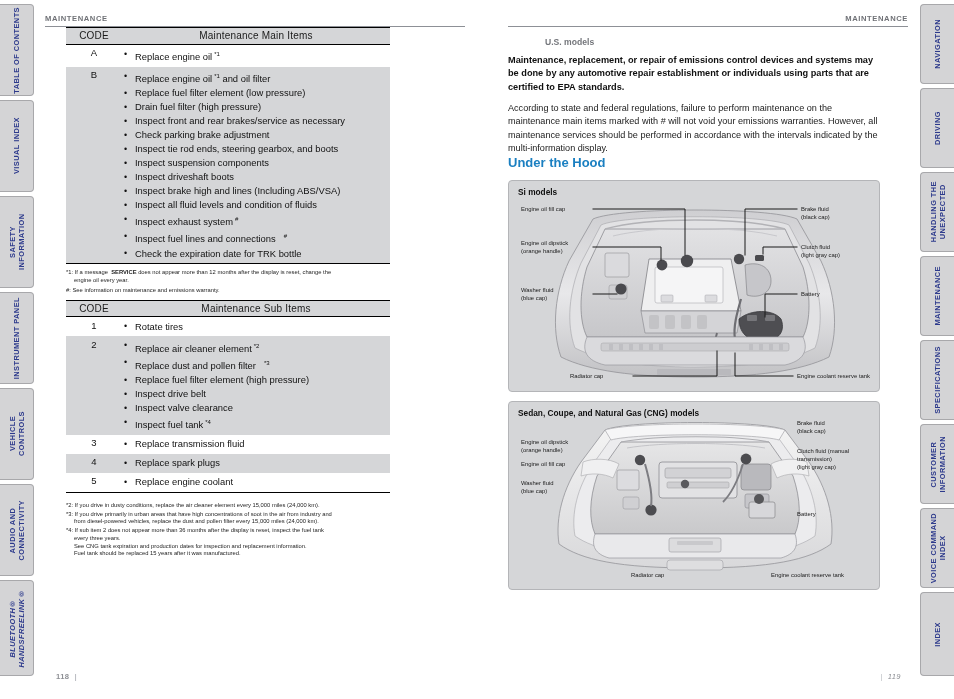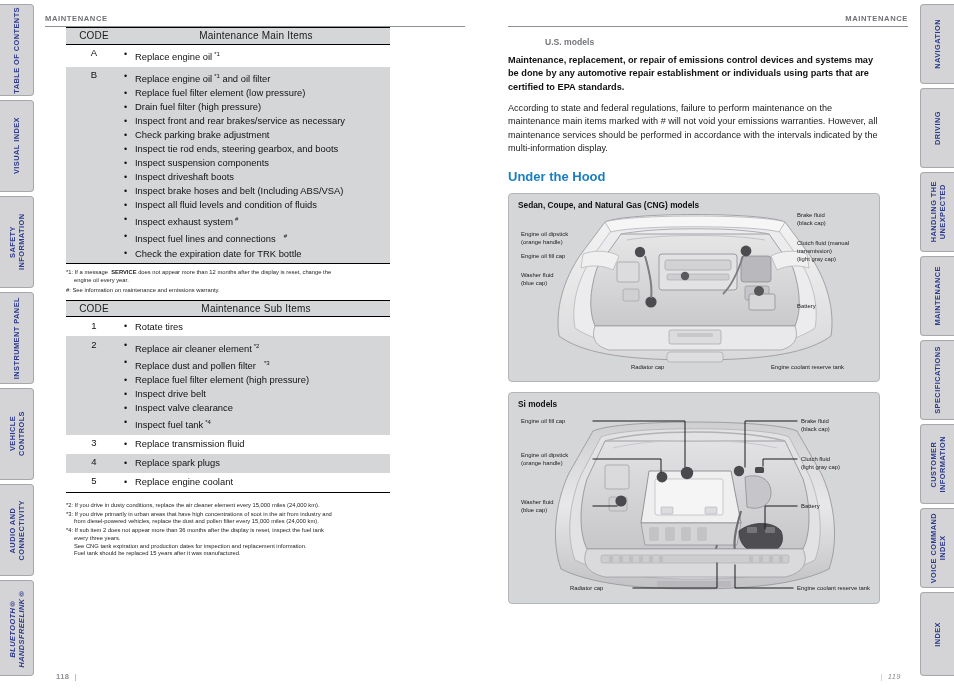--- a/index.html
+++ b/index.html
@@ -114,21 +114,20 @@
   .bold-para {
     font-size: 9.2px; font-weight: bold; color: #111;
     line-height: 13.4px; margin-top: 7px; width: 378px;
   }
   .body-para {
     font-size: 9.1px; color: #1b1b1b;
     line-height: 13.2px; margin-top: 8px; width: 378px;
   }
   .h-blue {
     font-size: 13px; font-weight: bold; color: #1a7fc1;
-    margin-top: 14px;
   }
 
   
   .panel {
     position: relative;
     background: #d5d6d8;
     border: 1px solid #b4b5b8;
     border-radius: 4px;
     margin-top: 9px;
     overflow: hidden;
@@ -247,21 +246,21 @@
             <td class="items">
               <ul class="itemlist">
                 <li>Replace engine oil<sup class="fn">*1</sup> and oil filter</li>
                 <li>Replace fuel filter element (low pressure)</li>
                 <li>Drain fuel filter (high pressure)</li>
                 <li>Inspect front and rear brakes/service as necessary</li>
                 <li>Check parking brake adjustment</li>
                 <li>Inspect tie rod ends, steering gearbox, and boots</li>
                 <li>Inspect suspension components</li>
                 <li>Inspect driveshaft boots</li>
-                <li>Inspect brake hoses and belt (Including ABS/VSA)</li>
+                <li>Inspect brake high and lines (Including ABS/VSA)</li>
                 <li>Inspect all fluid levels and condition of fluids</li>
                 <li>Inspect exhaust system<sup class="fn">#</sup></li>
                 <li>Inspect fuel lines and connections<sup class="fn wide">#</sup></li>
                 <li>Check the expiration date for TRK bottle</li>
               </ul>
             </td>
           </tr>
         </tbody>
     </table>
 
@@ -341,20 +340,120 @@
   <div class="right-page">
     <div style="padding-top:14px;">
       <div class="runhead r">MAINTENANCE</div>
       <div class="hrule"></div>
     </div>
 
     <div class="us-label">U.S. models</div>
     <div class="bold-para">Maintenance, replacement, or repair of emissions control devices and systems may be done by any automotive repair establishment or individuals using parts that are certified to EPA standards.</div>
     <div class="body-para">According to state and federal regulations, failure to perform maintenance on the maintenance main items marked with # will not void your emissions warranties. However, all maintenance services should be performed in accordance with the intervals indicated by the multi-information display.</div>
     <div class="h-blue">Under the Hood</div>
+
+    <div class="panel" style="width:372px;height:212px;margin-top:10px;">
+      <div class="ptitle">Si models</div>
+
+      <svg width="372" height="212" viewBox="0 0 372 212">
+        <defs>
+          <linearGradient id="bodyg2" x1="0" y1="0" x2="0" y2="1">
+            <stop offset="0" stop-color="#cfcfd2"></stop>
+            <stop offset="0.5" stop-color="#e8e8ea"></stop>
+            <stop offset="1" stop-color="#c2c2c5"></stop>
+          </linearGradient>
+          <linearGradient id="bayg2" x1="0" y1="0" x2="0" y2="1">
+            <stop offset="0" stop-color="#e2e2e4"></stop>
+            <stop offset="1" stop-color="#c7c7ca"></stop>
+          </linearGradient>
+        </defs>
+        <g>
+
+          <path d="M84 38 C110 26, 262 26, 288 38 L312 80 C326 110, 330 148, 320 176 C292 190, 246 196, 186 196 C126 196, 80 190, 52 176 C42 148, 46 110, 60 80 Z" fill="url(#bodyg2)" stroke="#9a9a9e" stroke-width="0.9"></path>
+          <path d="M92 44 C116 33, 256 33, 280 44 L300 82 C312 110, 315 143, 306 167 C280 180, 240 186, 186 186 C132 186, 92 180, 66 167 C57 143, 60 110, 72 82 Z" fill="#e2e2e4" stroke="#acacb0" stroke-width="0.7"></path>
+
+          <path d="M96 48 L276 48 L294 86 C302 112, 302 140, 294 156 L78 156 C70 140, 70 112, 78 86 Z" fill="url(#bayg2)" stroke="#8d8d92" stroke-width="0.8"></path>
+
+          <path d="M96 48 C140 36, 232 36, 276 48" fill="none" stroke="#b2b2b6" stroke-width="1.6"></path>
+          <path d="M104 55 C144 45, 228 45, 268 55" fill="none" stroke="#c8c8cc" stroke-width="1.1"></path>
+
+          <path d="M140 78 L222 78 L232 130 L132 130 Z" fill="#efeff0" stroke="#8b8b90" stroke-width="0.9"></path>
+          <rect x="146" y="86" width="68" height="36" rx="2" fill="#f5f5f6" stroke="#adadb1" stroke-width="0.6"></rect>
+          <rect x="152" y="114" width="12" height="7" rx="1" fill="#dcdcdf" stroke="#a5a5a9" stroke-width="0.5"></rect>
+          <rect x="196" y="114" width="12" height="7" rx="1" fill="#dcdcdf" stroke="#a5a5a9" stroke-width="0.5"></rect>
+
+          <path d="M132 130 L232 130 L228 152 L136 152 Z" fill="#d4d4d7" stroke="#8e8e93" stroke-width="0.7"></path>
+          <rect x="140" y="134" width="10" height="14" rx="2" fill="#c3c3c6"></rect>
+          <rect x="156" y="134" width="10" height="14" rx="2" fill="#c3c3c6"></rect>
+          <rect x="172" y="134" width="10" height="14" rx="2" fill="#c3c3c6"></rect>
+          <rect x="188" y="134" width="10" height="14" rx="2" fill="#c3c3c6"></rect>
+
+          <rect x="96" y="72" width="24" height="24" rx="2" fill="#dadadd" stroke="#909095" stroke-width="0.6"></rect>
+          <rect x="100" y="104" width="18" height="14" rx="2" fill="#cfcfd2" stroke="#909095" stroke-width="0.5"></rect>
+
+          <path d="M236 84 C250 80, 262 86, 262 100 C262 112, 250 118, 238 114 Z" fill="#c6c6ca" stroke="#86868b" stroke-width="0.7"></path>
+
+          <path d="M230 138 C242 128, 264 128, 272 138 C276 148, 272 158, 258 160 C242 162, 230 154, 230 138 Z" fill="#4e4e52" stroke="#3a3a3d" stroke-width="0.8"></path>
+          <rect x="238" y="134" width="10" height="6" rx="1" fill="#76767a"></rect>
+          <rect x="256" y="134" width="10" height="6" rx="1" fill="#76767a"></rect>
+
+          <circle cx="153" cy="84" r="5.4" fill="#4a4a4e"></circle>
+          <circle cx="178" cy="80" r="6.2" fill="#4a4a4e"></circle>
+          <circle cx="112" cy="108" r="5.6" fill="#4a4a4e"></circle>
+          <circle cx="230" cy="78" r="5.2" fill="#4a4a4e"></circle>
+          <rect x="246" y="74" width="9" height="6" rx="1.5" fill="#4a4a4e"></rect>
+          <circle cx="208" cy="166" r="6" fill="#434347"></circle>
+          <path d="M228 156 C236 158, 238 168, 232 174 C226 178, 218 174, 219 166 Z" fill="#3e3e42"></path>
+
+          <path d="M232 118 C228 132, 224 146, 226 158" fill="none" stroke="#6e6e73" stroke-width="2.2"></path>
+          <path d="M208 152 C206 158, 206 162, 208 166" fill="none" stroke="#6e6e73" stroke-width="2"></path>
+
+          <path d="M78 156 L294 156 C300 170, 294 180, 276 184 L96 184 C78 180, 72 170, 78 156 Z" fill="#dadadd" stroke="#9a9a9f" stroke-width="0.7"></path>
+          <rect x="92" y="162" width="188" height="8" rx="2" fill="#cdcdd0" stroke="#a2a2a7" stroke-width="0.5"></rect>
+          <g fill="#bfbfc3">
+            <rect x="100" y="163" width="4" height="6"></rect>
+              <rect x="110" y="163" width="4" height="6"></rect>
+            <rect x="120" y="163" width="4" height="6"></rect>
+              <rect x="130" y="163" width="4" height="6"></rect>
+            <rect x="140" y="163" width="4" height="6"></rect>
+              <rect x="150" y="163" width="4" height="6"></rect>
+            <rect x="240" y="163" width="4" height="6"></rect>
+              <rect x="250" y="163" width="4" height="6"></rect>
+            <rect x="260" y="163" width="4" height="6"></rect>
+              <rect x="270" y="163" width="4" height="6"></rect>
+          </g>
+
+          <rect x="148" y="188" width="74" height="6" rx="1" fill="#b9b9bd"></rect>
+        </g>
+
+        <g stroke="#1b1b1b" stroke-width="1" fill="none" stroke-linecap="square">
+          <path d="M84 28 L176 28 L176 74"></path>
+          <path d="M84 66 L152 66 L152 79"></path>
+          <path d="M84 113 L108 113"></path>
+          <path d="M288 28 L236 28 L236 74"></path>
+          <path d="M288 66 L254 66 L254 73"></path>
+          <path d="M288 113 L256 113 L256 136"></path>
+          <path d="M124 195 L208 195 L208 170"></path>
+          <path d="M284 195 L226 195 L226 172"></path>
+        </g>
+      </svg>
+
+      <div class="lbl" style="left:12px; top:24px;">Engine oil fill cap</div>
+      <div class="lbl" style="left:12px; top:58px;">Engine oil dipstick
+(orange handle)</div>
+      <div class="lbl" style="left:12px; top:105px;">Washer fluid
+(blue cap)</div>
+      <div class="lbl r" style="left:292px; top:24px;">Brake fluid
+(black cap)</div>
+      <div class="lbl r" style="left:292px; top:62px;">Clutch fluid
+(light gray cap)</div>
+      <div class="lbl r" style="left:292px; top:109px;">Battery</div>
+      <div class="lbl" style="left:61px; top:191px;">Radiator cap</div>
+      <div class="lbl" style="left:288px; top:191px;">Engine coolant reserve tank</div>
+    </div>
 
     <div class="panel" style="width:372px;height:189px;">
       <div class="ptitle">Sedan, Coupe, and Natural Gas (CNG) models</div>
 
       <svg width="372" height="189" viewBox="0 0 372 189">
         <defs>
           <linearGradient id="bodyg1" x1="0" y1="0" x2="0" y2="1">
             <stop offset="0" stop-color="#f4f4f4"></stop>
             <stop offset="1" stop-color="#d9d9db"></stop>
           </linearGradient>
@@ -414,120 +513,20 @@
 (blue cap)</div>
       <div class="lbl r" style="left:288px; top:17px;">Brake fluid
 (black cap)</div>
       <div class="lbl r" style="left:288px; top:45px;">Clutch fluid (manual
 transmission)
 (light gray cap)</div>
       <div class="lbl r" style="left:288px; top:108px;">Battery</div>
       <div class="lbl" style="left:122px; top:169px;">Radiator cap</div>
       <div class="lbl" style="left:262px; top:169px;">Engine coolant reserve tank</div>
     </div>
-
-    <div class="panel" style="width:372px;height:212px;margin-top:10px;">
-      <div class="ptitle">Si models</div>
-
-      <svg width="372" height="212" viewBox="0 0 372 212">
-        <defs>
-          <linearGradient id="bodyg2" x1="0" y1="0" x2="0" y2="1">
-            <stop offset="0" stop-color="#cfcfd2"></stop>
-            <stop offset="0.5" stop-color="#e8e8ea"></stop>
-            <stop offset="1" stop-color="#c2c2c5"></stop>
-          </linearGradient>
-          <linearGradient id="bayg2" x1="0" y1="0" x2="0" y2="1">
-            <stop offset="0" stop-color="#e2e2e4"></stop>
-            <stop offset="1" stop-color="#c7c7ca"></stop>
-          </linearGradient>
-        </defs>
-        <g>
-
-          <path d="M84 38 C110 26, 262 26, 288 38 L312 80 C326 110, 330 148, 320 176 C292 190, 246 196, 186 196 C126 196, 80 190, 52 176 C42 148, 46 110, 60 80 Z" fill="url(#bodyg2)" stroke="#9a9a9e" stroke-width="0.9"></path>
-          <path d="M92 44 C116 33, 256 33, 280 44 L300 82 C312 110, 315 143, 306 167 C280 180, 240 186, 186 186 C132 186, 92 180, 66 167 C57 143, 60 110, 72 82 Z" fill="#e2e2e4" stroke="#acacb0" stroke-width="0.7"></path>
-
-          <path d="M96 48 L276 48 L294 86 C302 112, 302 140, 294 156 L78 156 C70 140, 70 112, 78 86 Z" fill="url(#bayg2)" stroke="#8d8d92" stroke-width="0.8"></path>
-
-          <path d="M96 48 C140 36, 232 36, 276 48" fill="none" stroke="#b2b2b6" stroke-width="1.6"></path>
-          <path d="M104 55 C144 45, 228 45, 268 55" fill="none" stroke="#c8c8cc" stroke-width="1.1"></path>
-
-          <path d="M140 78 L222 78 L232 130 L132 130 Z" fill="#efeff0" stroke="#8b8b90" stroke-width="0.9"></path>
-          <rect x="146" y="86" width="68" height="36" rx="2" fill="#f5f5f6" stroke="#adadb1" stroke-width="0.6"></rect>
-          <rect x="152" y="114" width="12" height="7" rx="1" fill="#dcdcdf" stroke="#a5a5a9" stroke-width="0.5"></rect>
-          <rect x="196" y="114" width="12" height="7" rx="1" fill="#dcdcdf" stroke="#a5a5a9" stroke-width="0.5"></rect>
-
-          <path d="M132 130 L232 130 L228 152 L136 152 Z" fill="#d4d4d7" stroke="#8e8e93" stroke-width="0.7"></path>
-          <rect x="140" y="134" width="10" height="14" rx="2" fill="#c3c3c6"></rect>
-          <rect x="156" y="134" width="10" height="14" rx="2" fill="#c3c3c6"></rect>
-          <rect x="172" y="134" width="10" height="14" rx="2" fill="#c3c3c6"></rect>
-          <rect x="188" y="134" width="10" height="14" rx="2" fill="#c3c3c6"></rect>
-
-          <rect x="96" y="72" width="24" height="24" rx="2" fill="#dadadd" stroke="#909095" stroke-width="0.6"></rect>
-          <rect x="100" y="104" width="18" height="14" rx="2" fill="#cfcfd2" stroke="#909095" stroke-width="0.5"></rect>
-
-          <path d="M236 84 C250 80, 262 86, 262 100 C262 112, 250 118, 238 114 Z" fill="#c6c6ca" stroke="#86868b" stroke-width="0.7"></path>
-
-          <path d="M230 138 C242 128, 264 128, 272 138 C276 148, 272 158, 258 160 C242 162, 230 154, 230 138 Z" fill="#4e4e52" stroke="#3a3a3d" stroke-width="0.8"></path>
-          <rect x="238" y="134" width="10" height="6" rx="1" fill="#76767a"></rect>
-          <rect x="256" y="134" width="10" height="6" rx="1" fill="#76767a"></rect>
-
-          <circle cx="153" cy="84" r="5.4" fill="#4a4a4e"></circle>
-          <circle cx="178" cy="80" r="6.2" fill="#4a4a4e"></circle>
-          <circle cx="112" cy="108" r="5.6" fill="#4a4a4e"></circle>
-          <circle cx="230" cy="78" r="5.2" fill="#4a4a4e"></circle>
-          <rect x="246" y="74" width="9" height="6" rx="1.5" fill="#4a4a4e"></rect>
-          <circle cx="208" cy="166" r="6" fill="#434347"></circle>
-          <path d="M228 156 C236 158, 238 168, 232 174 C226 178, 218 174, 219 166 Z" fill="#3e3e42"></path>
-
-          <path d="M232 118 C228 132, 224 146, 226 158" fill="none" stroke="#6e6e73" stroke-width="2.2"></path>
-          <path d="M208 152 C206 158, 206 162, 208 166" fill="none" stroke="#6e6e73" stroke-width="2"></path>
-
-          <path d="M78 156 L294 156 C300 170, 294 180, 276 184 L96 184 C78 180, 72 170, 78 156 Z" fill="#dadadd" stroke="#9a9a9f" stroke-width="0.7"></path>
-          <rect x="92" y="162" width="188" height="8" rx="2" fill="#cdcdd0" stroke="#a2a2a7" stroke-width="0.5"></rect>
-          <g fill="#bfbfc3">
-            <rect x="100" y="163" width="4" height="6"></rect>
-              <rect x="110" y="163" width="4" height="6"></rect>
-            <rect x="120" y="163" width="4" height="6"></rect>
-              <rect x="130" y="163" width="4" height="6"></rect>
-            <rect x="140" y="163" width="4" height="6"></rect>
-              <rect x="150" y="163" width="4" height="6"></rect>
-            <rect x="240" y="163" width="4" height="6"></rect>
-              <rect x="250" y="163" width="4" height="6"></rect>
-            <rect x="260" y="163" width="4" height="6"></rect>
-              <rect x="270" y="163" width="4" height="6"></rect>
-          </g>
-
-          <rect x="148" y="188" width="74" height="6" rx="1" fill="#b9b9bd"></rect>
-        </g>
-
-        <g stroke="#1b1b1b" stroke-width="1" fill="none" stroke-linecap="square">
-          <path d="M84 28 L176 28 L176 74"></path>
-          <path d="M84 66 L152 66 L152 79"></path>
-          <path d="M84 113 L108 113"></path>
-          <path d="M288 28 L236 28 L236 74"></path>
-          <path d="M288 66 L254 66 L254 73"></path>
-          <path d="M288 113 L256 113 L256 136"></path>
-          <path d="M124 195 L208 195 L208 170"></path>
-          <path d="M284 195 L226 195 L226 172"></path>
-        </g>
-      </svg>
-
-      <div class="lbl" style="left:12px; top:24px;">Engine oil fill cap</div>
-      <div class="lbl" style="left:12px; top:58px;">Engine oil dipstick
-(orange handle)</div>
-      <div class="lbl" style="left:12px; top:105px;">Washer fluid
-(blue cap)</div>
-      <div class="lbl r" style="left:292px; top:24px;">Brake fluid
-(black cap)</div>
-      <div class="lbl r" style="left:292px; top:62px;">Clutch fluid
-(light gray cap)</div>
-      <div class="lbl r" style="left:292px; top:109px;">Battery</div>
-      <div class="lbl" style="left:61px; top:191px;">Radiator cap</div>
-      <div class="lbl" style="left:288px; top:191px;">Engine coolant reserve tank</div>
-    </div>
   </div>
 
   <div class="pgnum l">
     <span>118</span><span class="bar">|</span>
   </div>
   <div class="pgnum r">
     <span class="bar">|</span><span>119</span>
   </div>
 
 </div>

